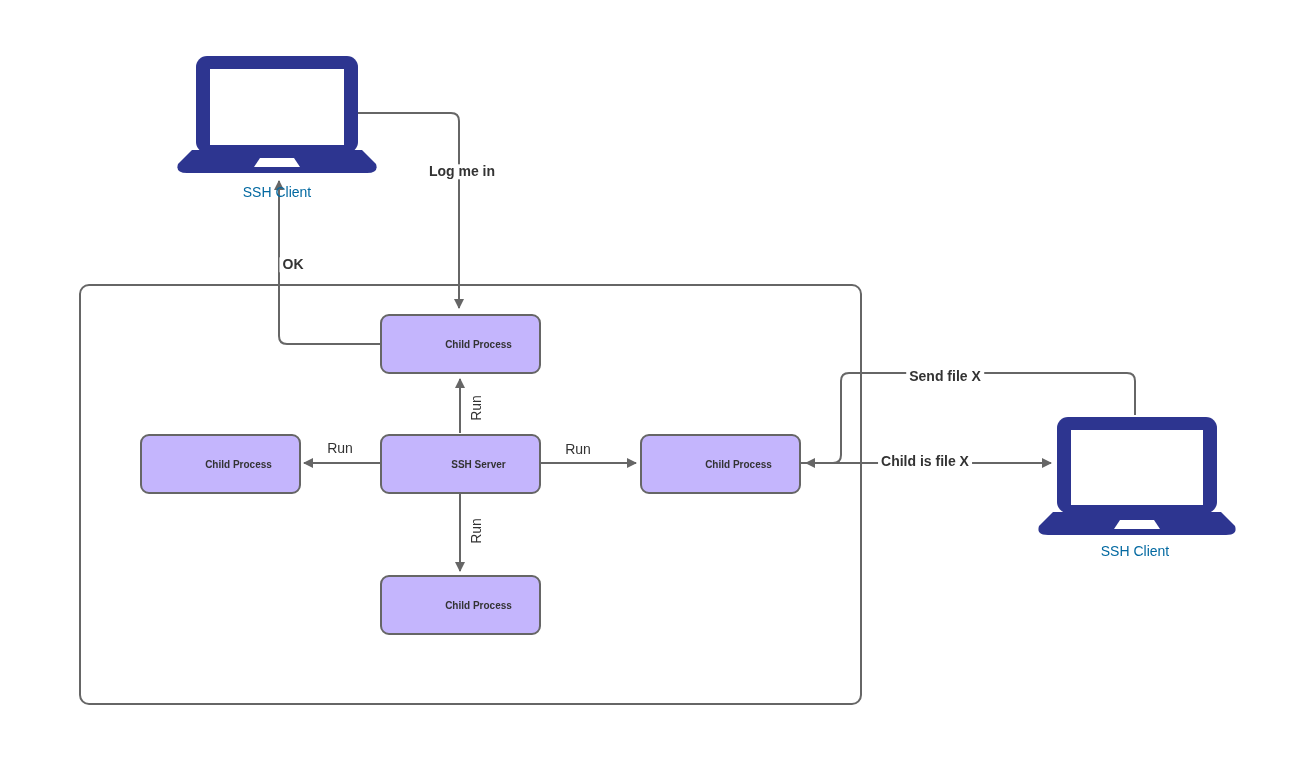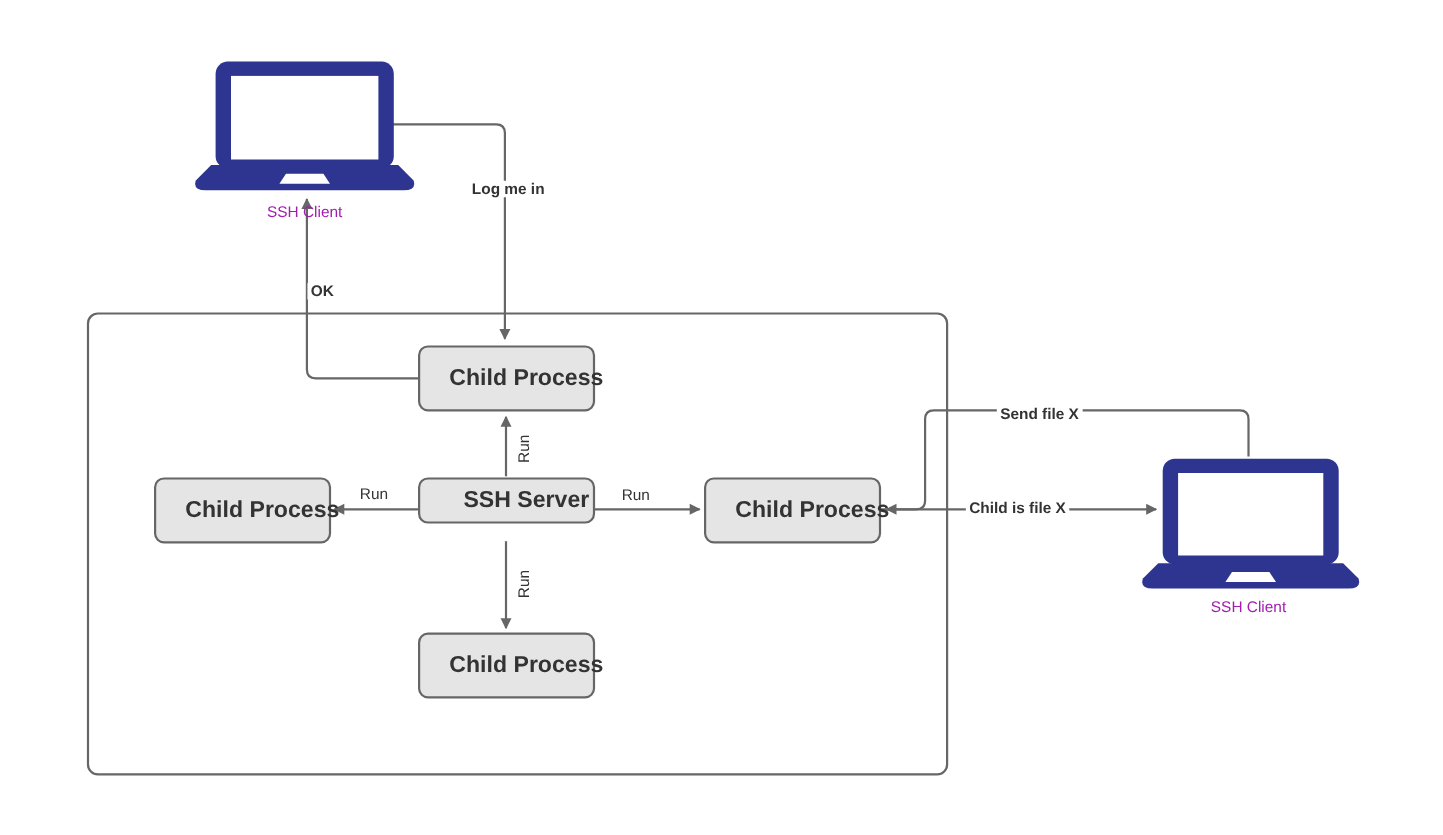--- a/index.html
+++ b/index.html
@@ -2,35 +2,35 @@
 <html><head>
 <meta charset="utf-8">
 <style>
   html,body{margin:0;padding:0;background:#fff;}
   .canvas{
     position:relative;width:1312px;height:759px;background:#ffffff;
     font-family:"Liberation Sans",sans-serif;overflow:hidden;
   }
   svg.layer{position:absolute;left:0;top:0;}
   .node{
-    position:absolute;background:#e5e5e5;border:2px solid #666666;border-radius:9px;
+    position:absolute;background:#c4b5fd;border:2px solid #666666;border-radius:9px;
     display:flex;align-items:center;justify-content:center;
-    font-weight:bold;font-size:21px;color:#333333;box-sizing:border-box;
+    font-weight:bold;font-size:10px;color:#333333;box-sizing:border-box;
     white-space:nowrap;
     padding-left:36px;
   }
   .edge-label{
     position:absolute;transform:translate(-50%,-50%);
     font-size:14px;color:#333333;white-space:nowrap;line-height:1.1;
   }
   .edge-label.bold{font-weight:bold;background:#ffffff;padding:0 3px;}
   .edge-label.vert{transform:translate(-50%,-50%) rotate(-90deg);}
   .device-label{
     position:absolute;transform:translate(-50%,-50%);
-    font-size:14px;color:#a21caf;white-space:nowrap;
+    font-size:14px;color:#0369a1;white-space:nowrap;
   }
 </style>
 </head>
 <body>
 
 <div class="canvas">
 
   <svg class="layer" width="1312" height="759" viewBox="0 0 1312 759">
     <defs>
       <marker id="arrow" markerWidth="12" markerHeight="12" refX="10" refY="6" orient="auto" markerUnits="userSpaceOnUse">
@@ -59,21 +59,21 @@
     <g>
       <rect x="1057" y="417" width="160" height="96" rx="11" fill="#2d3590"></rect>
       <rect x="1071" y="430" width="132" height="75" fill="#ffffff"></rect>
       <path d="M 1053 512 L 1221 512 L 1235 526 Q 1238 535 1226 535 L 1048 535 Q 1036 535 1039 526 Z" fill="#2d3590"></path>
       <path d="M 1120 520 L 1154 520 L 1160 529 L 1114 529 Z" fill="#ffffff"></path>
     </g>
   </svg>
 
   <div class="node" style="left:380px;top:314px;width:161px;height:60px;">Child Process</div>
   <div class="node" style="left:140px;top:434px;width:161px;height:60px;">Child Process</div>
-  <div class="node" style="left:380px;top:434px;width:161px;height:42px;">SSH Server</div>
+  <div class="node" style="left:380px;top:434px;width:161px;height:60px;">SSH Server</div>
   <div class="node" style="left:640px;top:434px;width:161px;height:60px;">Child Process</div>
   <div class="node" style="left:380px;top:575px;width:161px;height:60px;">Child Process</div>
 
   <div class="device-label" style="left:277px;top:192px;">SSH Client</div>
   <div class="device-label" style="left:1135px;top:551px;">SSH Client</div>
 
   <div class="edge-label bold" style="left:462px;top:160px;margin-top:12px;">Log me in</div>
   <div class="edge-label bold" style="left:293px;top:265px;">OK</div>
   <div class="edge-label vert" style="left:477px;top:408px;">Run</div>
   <div class="edge-label" style="left:340px;top:449px;">Run</div>

